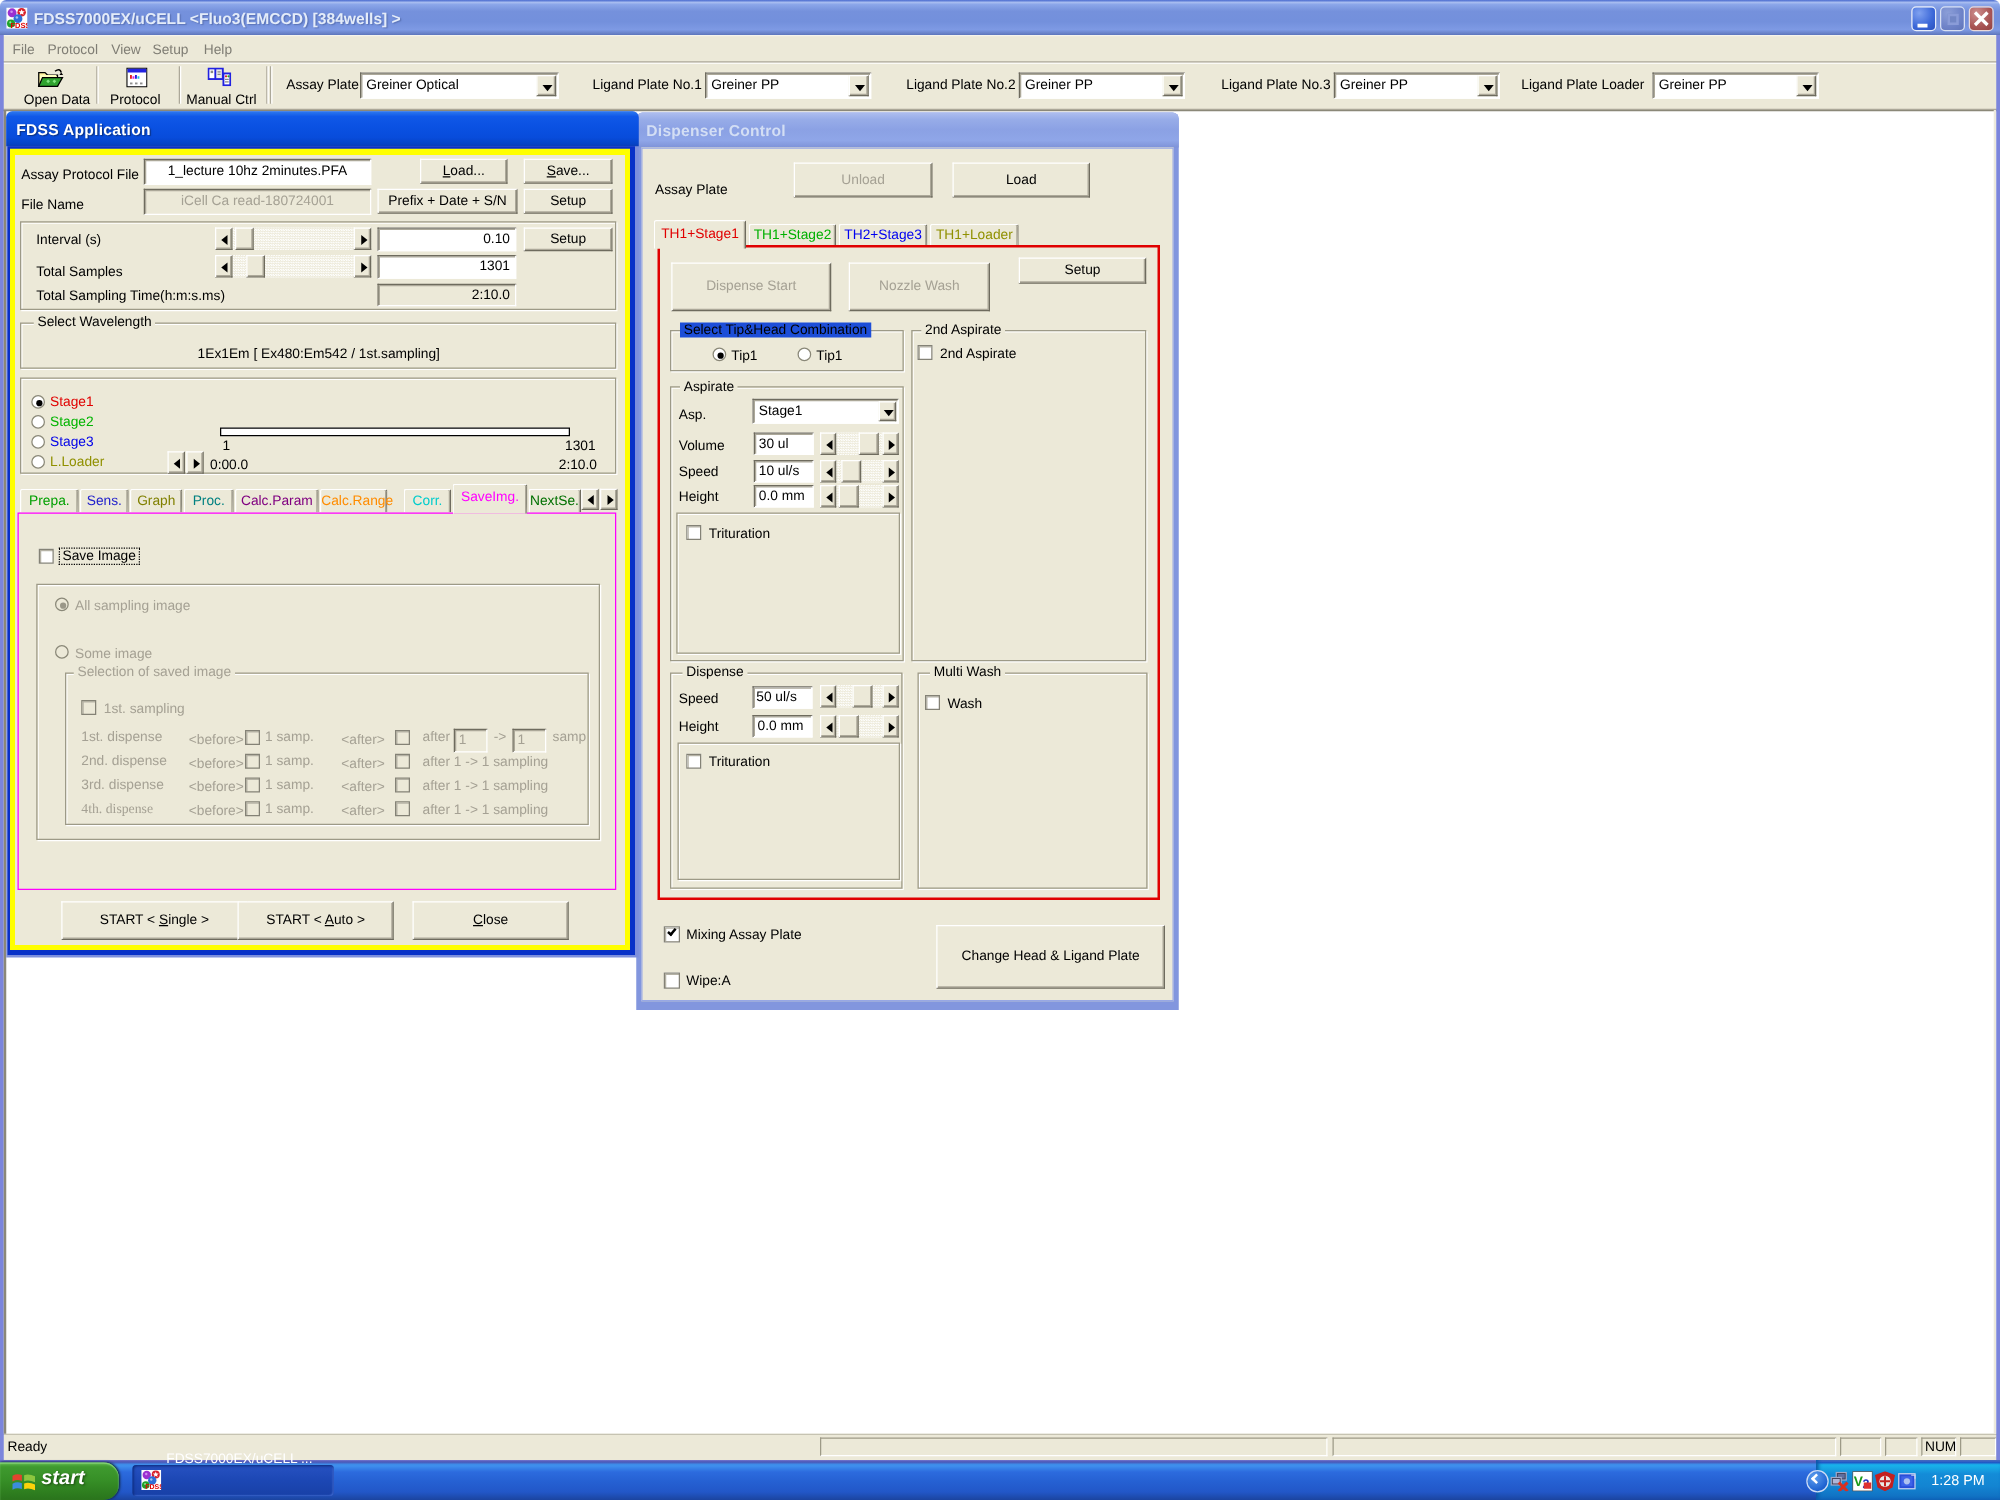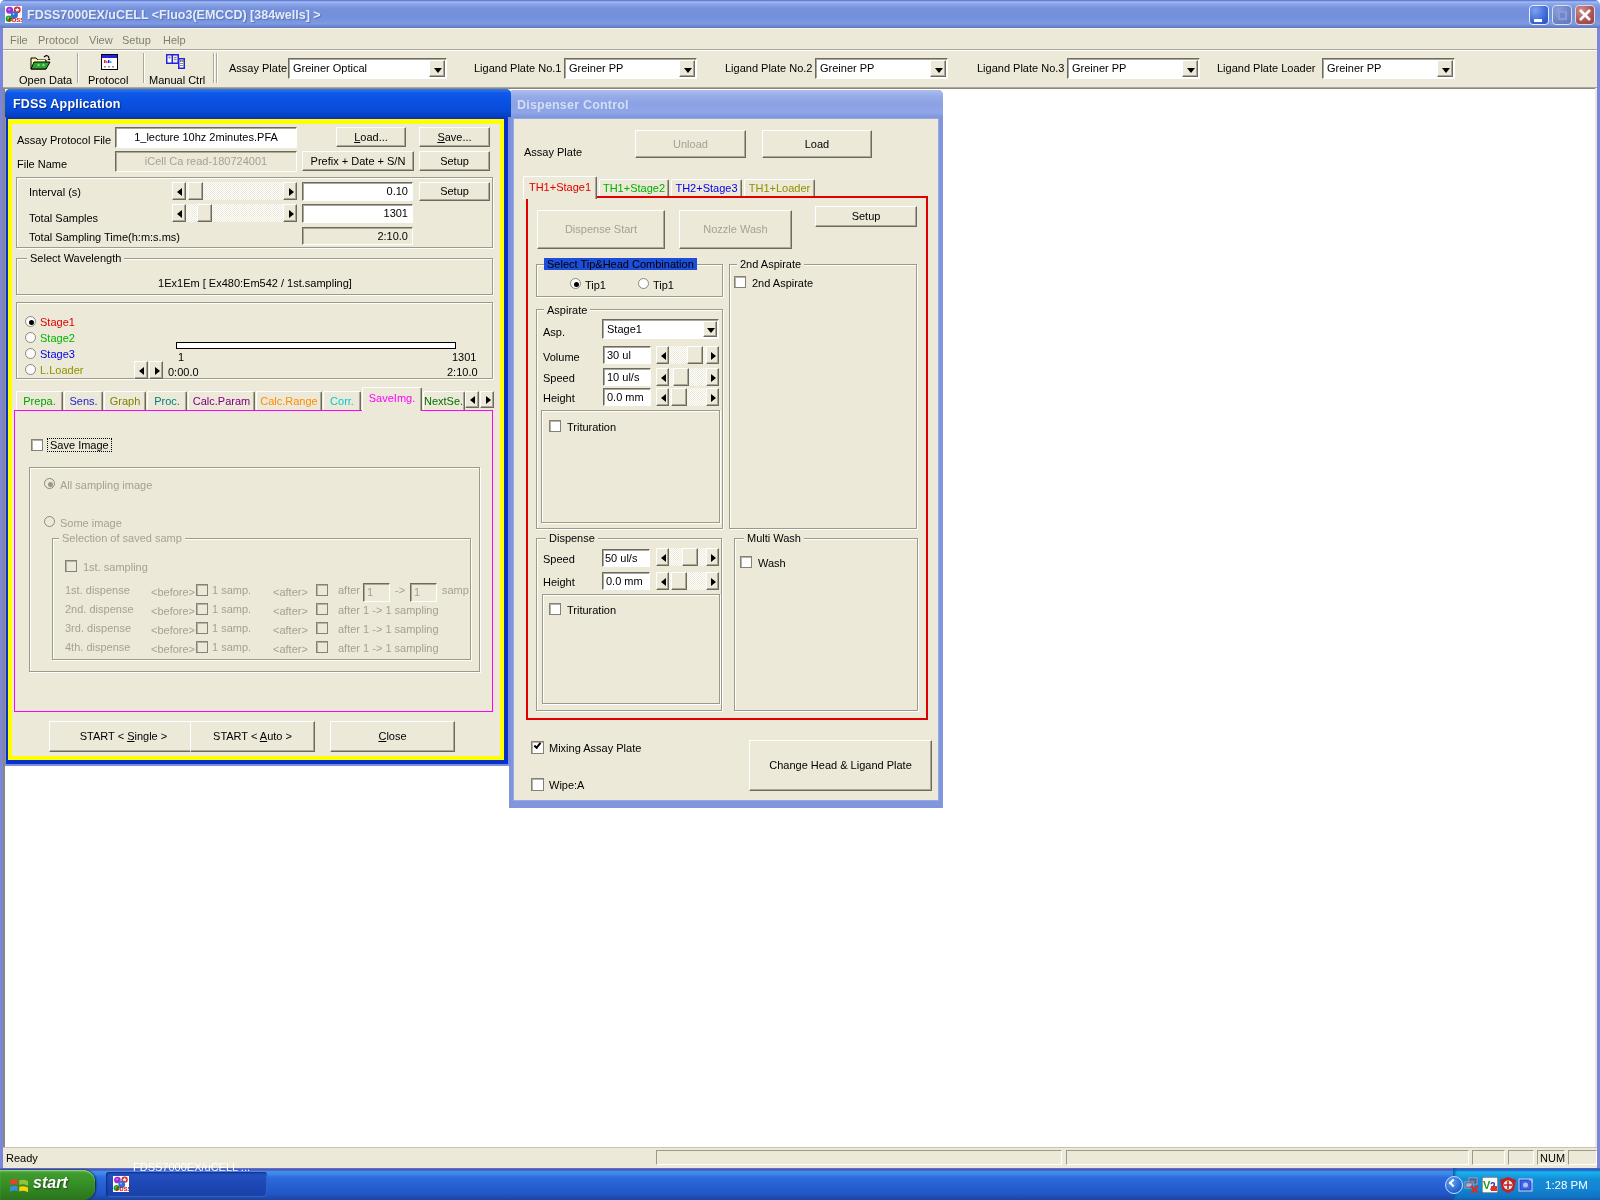--- a/index.html
+++ b/index.html
@@ -227,21 +227,21 @@
       <div class="arl" style="left:5px;top:5px;border-width:4px 0 4px 5px;border-color:transparent transparent transparent #000;"></div>
     </div>
   <div class="abs lbl" style="left:168px;top:366px;">0:00.0</div>
   <div class="abs lbl" style="left:447px;top:366px;">2:10.0</div>
 
   <div class="tab" style="left:16px;top:391px;width:47px;height:19px;line-height:18px;color:#00A000;">Prepa.</div>
   <div class="tab" style="left:64px;top:391px;width:39px;height:19px;line-height:18px;color:#2222CC;">Sens.</div>
   <div class="tab" style="left:104px;top:391px;width:42px;height:19px;line-height:18px;color:#808000;">Graph</div>
   <div class="tab" style="left:147px;top:391px;width:40px;height:19px;line-height:18px;color:#008080;">Proc.</div>
   <div class="tab" style="left:188px;top:391px;width:67px;height:19px;line-height:18px;color:#800080;">Calc.Param</div>
-  <div class="tab" style="left:256px;top:391px;width:66px;height:19px;line-height:18px;color:#FF8C00;">Calc.Range</div>
+  <div class="tab" style="left:256px;top:391px;width:54px;height:19px;line-height:18px;color:#FF8C00;">Calc.Range</div>
   <div class="tab" style="left:323px;top:391px;width:38px;height:19px;line-height:18px;color:#00CCCC;">Corr.</div>
   <div class="tab" style="left:362px;top:387px;width:60px;height:24px;line-height:20px;color:#FF00FF;z-index:3;">SaveImg.</div>
   <div class="tab" style="left:423px;top:391px;width:42px;height:19px;line-height:18px;color:#007000;overflow:hidden;">NextSe...</div>
   <div class="abs btn" style="left:465px;top:391px;width:14px;height:17px;">
       <div class="arl" style="left:4px;top:4px;border-width:4px 5px 4px 0;border-color:transparent #000 transparent transparent;"></div>
     </div>
   <div class="abs btn" style="left:480px;top:391px;width:14px;height:17px;">
       <div class="arl" style="left:5px;top:4px;border-width:4px 0 4px 5px;border-color:transparent transparent transparent #000;"></div>
     </div>
 
@@ -251,21 +251,21 @@
     <div class="abs lbl" style="left:47px;top:438px;border:1px dotted #000;padding:0 2px;">Save Image</div>
 
     <div class="abs gb" style="left:29px;top:467px;width:451px;height:205px;"></div>
     <div class="rd rdd" style="left:44px;top:478px;">
         <div class="dot dotg"></div>
       </div>
     <div class="abs lbl dis" style="left:60px;top:479px;">All sampling image</div>
     <div class="rd rdd" style="left:44px;top:516px;"></div>
     <div class="abs lbl dis" style="left:60px;top:517px;">Some image</div>
     <div class="abs gb" style="left:52px;top:538px;width:419px;height:122px;"></div>
-    <div class="abs lbl dis" style="left:59px;top:532px;background:#ECE9D8;padding:0 3px;">Selection of saved samp</div>
+    <div class="abs lbl dis" style="left:59px;top:532px;background:#ECE9D8;padding:0 3px;">Selection of saved image</div>
     <div class="cb cbd" style="left:65px;top:560px;"></div>
     <div class="abs lbl dis" style="left:83px;top:561px;">1st. sampling</div>
 
     <div class="abs lbl dis" style="left:65px;top:584px;">1st. dispense</div>
     <div class="abs lbl dis" style="left:151px;top:586px;">&lt;before&gt;</div>
     <div class="cb cbd" style="left:196px;top:584px;width:12px;height:12px;"></div>
     <div class="abs lbl dis" style="left:212px;top:584px;">1 samp.</div>
     <div class="abs lbl dis" style="left:273px;top:586px;">&lt;after&gt;</div>
     <div class="cb cbd" style="left:316px;top:584px;width:12px;height:12px;"></div>
     <div class="abs lbl dis" style="left:338px;top:584px;">after</div>
@@ -280,21 +280,21 @@
     <div class="abs lbl dis" style="left:273px;top:605px;">&lt;after&gt;</div>
     <div class="cb cbd" style="left:316px;top:603px;width:12px;height:12px;"></div>
     <div class="abs lbl dis" style="left:338px;top:604px;">after 1 -&gt; 1 sampling</div>
     <div class="abs lbl dis" style="left:65px;top:622px;">3rd. dispense</div>
     <div class="abs lbl dis" style="left:151px;top:624px;">&lt;before&gt;</div>
     <div class="cb cbd" style="left:196px;top:622px;width:12px;height:12px;"></div>
     <div class="abs lbl dis" style="left:212px;top:622px;">1 samp.</div>
     <div class="abs lbl dis" style="left:273px;top:624px;">&lt;after&gt;</div>
     <div class="cb cbd" style="left:316px;top:622px;width:12px;height:12px;"></div>
     <div class="abs lbl dis" style="left:338px;top:623px;">after 1 -&gt; 1 sampling</div>
-    <div class="abs lbl dis" style="left:65px;top:641px;">4th. dispense</div>
+    <div class="abs lbl dis" style="left:65px;top:641px;font-family:Liberation Serif, serif;">4th. dispense</div>
     <div class="abs lbl dis" style="left:151px;top:643px;">&lt;before&gt;</div>
     <div class="cb cbd" style="left:196px;top:641px;width:12px;height:12px;"></div>
     <div class="abs lbl dis" style="left:212px;top:641px;">1 samp.</div>
     <div class="abs lbl dis" style="left:273px;top:643px;">&lt;after&gt;</div>
     <div class="cb cbd" style="left:316px;top:641px;width:12px;height:12px;"></div>
     <div class="abs lbl dis" style="left:338px;top:642px;">after 1 -&gt; 1 sampling</div>
   </div>
 
   <div class="abs btn" style="left:49px;top:721px;width:149px;height:31px;line-height:29px;">START &lt; <u>S</u>ingle &gt;</div>
   <div class="abs btn" style="left:190px;top:721px;width:125px;height:31px;line-height:29px;">START &lt; <u>A</u>uto &gt;</div>

